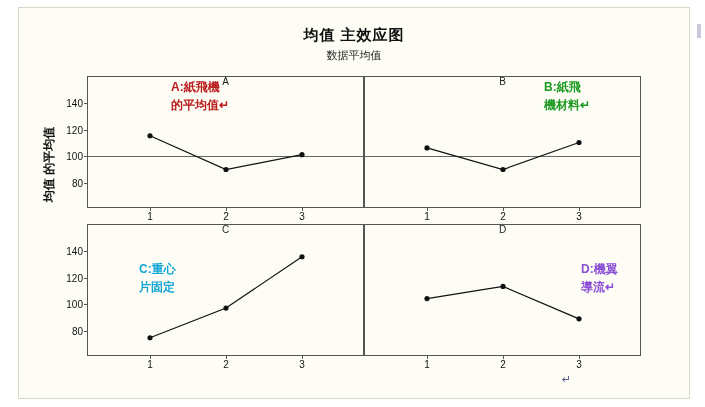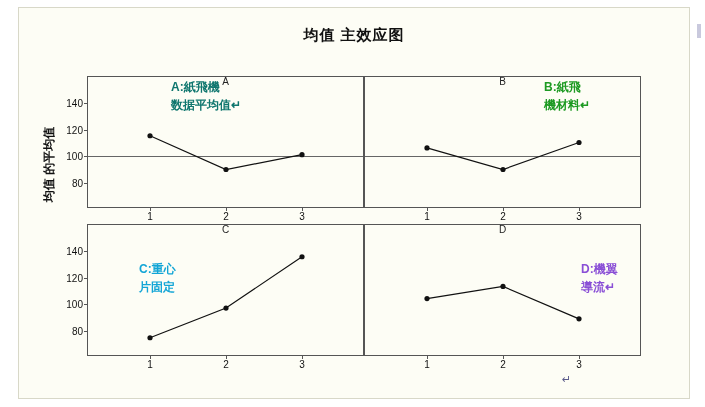--- a/index.html
+++ b/index.html
@@ -119,21 +119,21 @@
     background: #555555;
   }
   svg.series { position: absolute; left: 0; top: 0; overflow: visible; }
   .ann {
     position: absolute;
     font-size: 12px;
     font-weight: bold;
     line-height: 18px;
     white-space: nowrap;
   }
-  #ann-a { left: 152px; top: 70px; color: #0f766e; }
+  #ann-a { left: 152px; top: 70px; color: #b91c1c; }
   #ann-b { left: 525px; top: 70px; color: #1d9a22; }
   #ann-c { left: 120px; top: 252px; color: #12a5d6; }
   #ann-d { left: 540px; top: 252px; color: #8a4fd6; margin-left: 22px; }
   #scroll-mark {
     position: absolute;
     right: 5px;
     top: 373px;
     font-size: 11px;
     color: #5a5a8a;
   }
@@ -147,20 +147,21 @@
   }
 </style>
 </head>
 <body>
 
 <div id="page">
 
   <div id="chart-frame">
 
     <div id="title">均值  主效应图</div>
+    <div id="subtitle">数据平均值</div>
     <div id="ylabel">均值 的平均值</div>
 
     <div class="panel" id="panel-a" style="left:68px; top:68px; width:277px; height:132px;">
       <div class="panel-title">A</div>
 
       <div class="gridline" style="top:79px;"></div>
 
       <div class="ytick" style="top:26px;">140</div>
       <div class="ytick" style="top:53px;">120</div>
       <div class="ytick" style="top:79px;">100</div>
@@ -251,21 +252,21 @@
       <svg class="series" width="277" height="132" viewBox="0 0 277 132">
           <polyline points="62,73.6 138,61.45 214,93.85" fill="none" stroke="#111111" stroke-width="1.2"></polyline>
           <circle cx="62" cy="73.6" r="2.6" fill="#111111"></circle>
           <circle cx="138" cy="61.45" r="2.6" fill="#111111"></circle>
           <circle cx="214" cy="93.85" r="2.6" fill="#111111"></circle>
         </svg>
     </div>
 
     <div class="ann" id="ann-a">
       <div>A:紙飛機</div>
-      <div>数据平均值↵</div>
+      <div>的平均值↵</div>
     </div>
     <div class="ann" id="ann-c">
       <div>C:重心</div>
       <div>片固定</div>
     </div>
     <div class="ann" id="ann-b">
       <div>B:紙飛</div>
       <div>機材料↵</div>
     </div>
     <div class="ann" id="ann-d">

